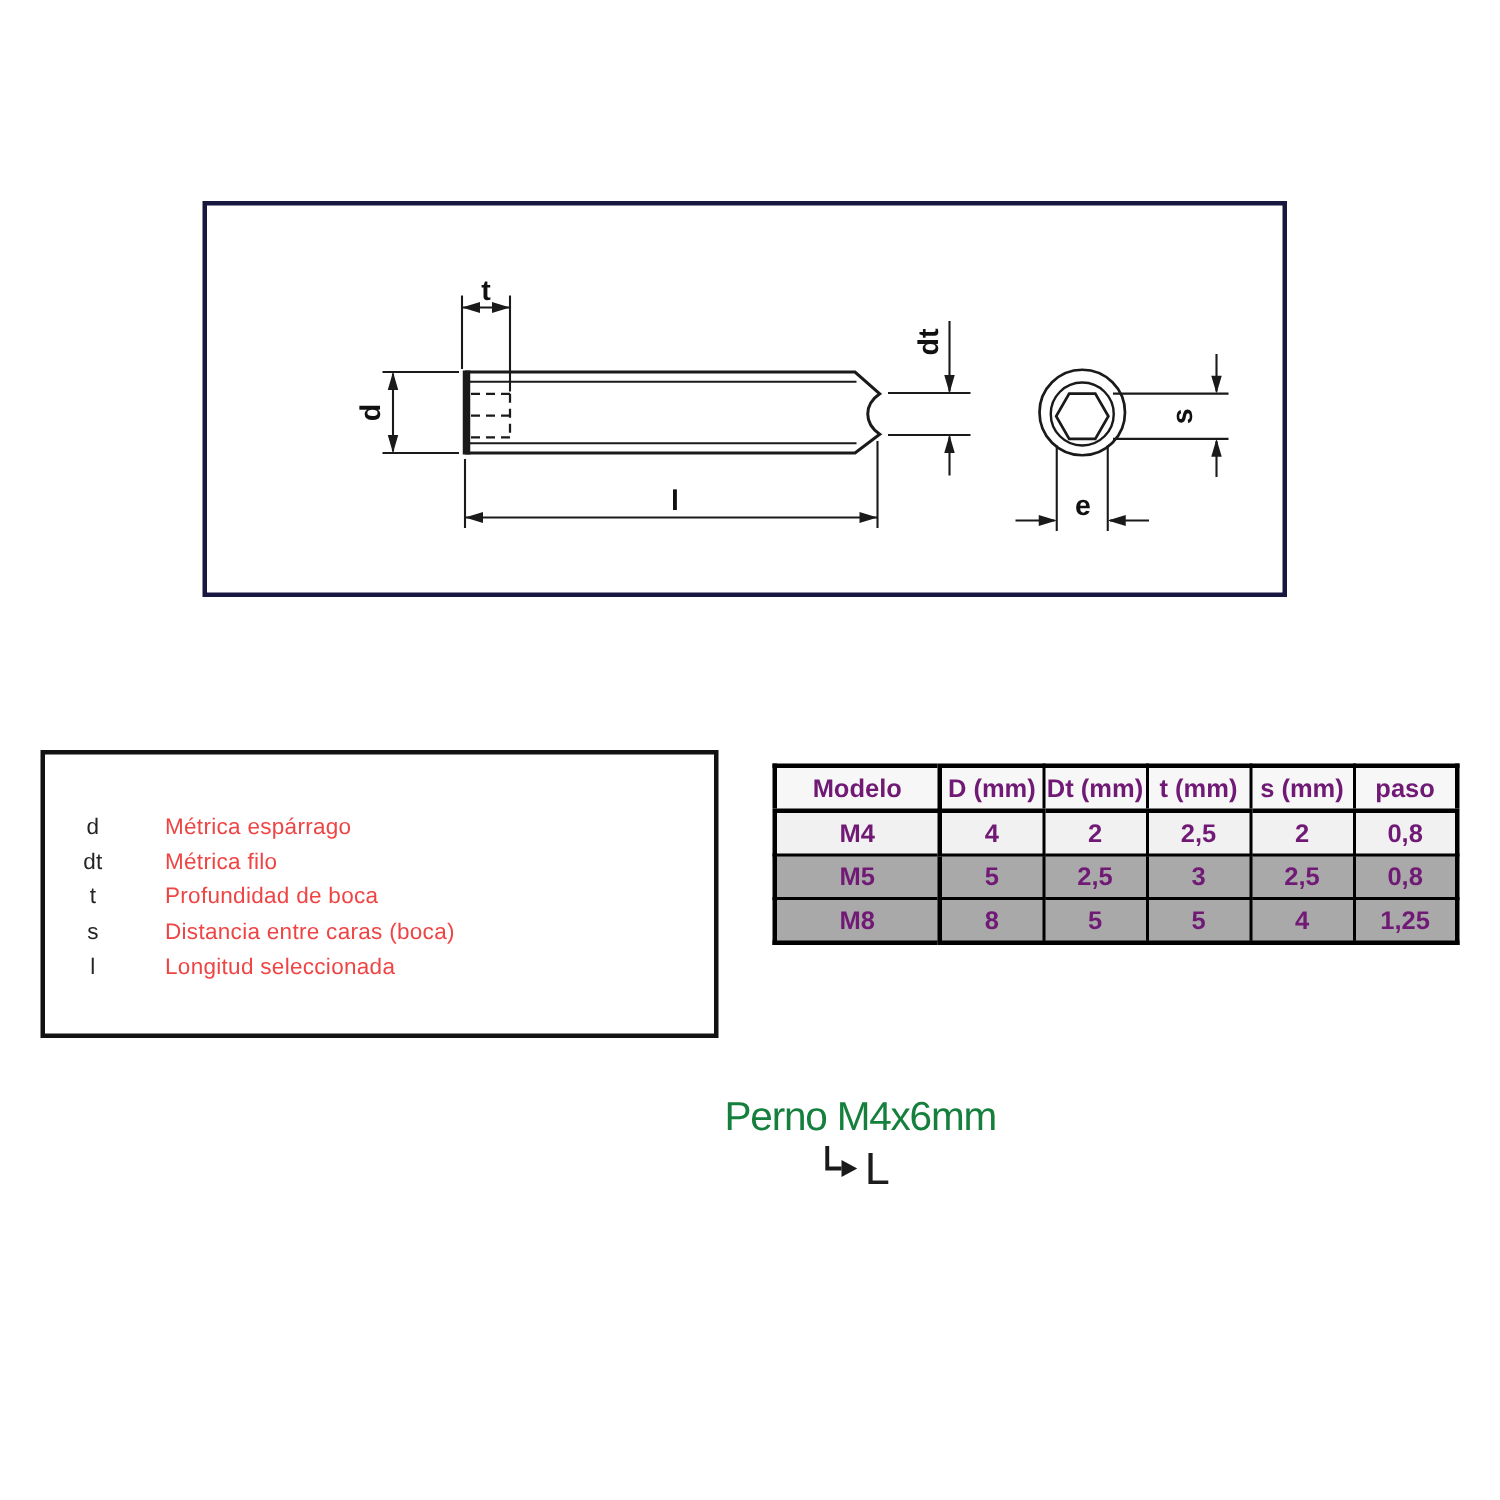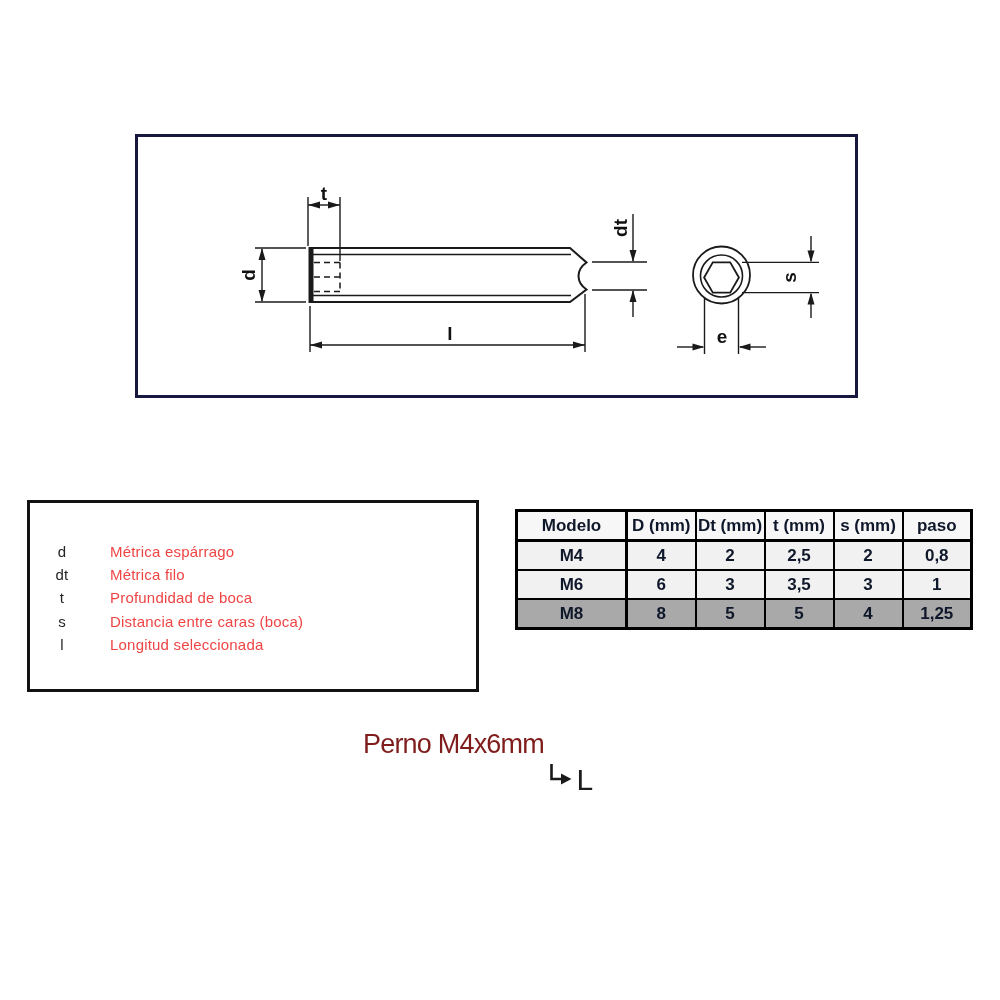--- a/index.html
+++ b/index.html
@@ -47,37 +47,37 @@
   }
   .spec-table col.col-model { width: 110px; }
   .spec-table col.col-val   { width: 69px; }
   .spec-th, .spec-td {
     border: 2px solid #000000;
     height: 27px;
     text-align: center;
     vertical-align: middle;
     font-weight: bold;
     font-size: 17px;
-    color: #0f172a;
+    color: #701a75;
     padding: 0;
   }
   .spec-th { background: #f7f7f7; border-bottom-width: 3px; }
   .spec-th:first-child, .spec-td:first-child { border-right-width: 3px; }
   .spec-tr .spec-td { background: #f1f1f1; }
   .spec-tr.shaded .spec-td { background: #a9a9a9; }
 
   
   .caption {
     position: absolute;
     left: 363px; top: 729px;
     width: 301px; height: 30px;
-    text-align: left;
+    text-align: right;
     font-size: 27px;
     letter-spacing: -0.8px;
-    color: #7f1d1d;
+    color: #15803d;
     white-space: nowrap;
   }
   .l-arrow-svg { position: absolute; left: 540px; top: 758px; }
 
   
   .dline   { stroke: #1a1a1a; stroke-width: 1.4; fill: none; }
   .outline { stroke: #1a1a1a; stroke-width: 2; fill: #ffffff; }
   .thin    { stroke: #1a1a1a; stroke-width: 1.4; fill: none; }
   .dashed  { stroke: #1a1a1a; stroke-width: 1.5; fill: none; stroke-dasharray: 6 4; }
   .arrow   { fill: #1a1a1a; stroke: none; }
@@ -215,27 +215,27 @@
     </thead>
     <tbody>
         <tr class="spec-tr">
           <td class="spec-td">M4</td>
           <td class="spec-td">4</td>
           <td class="spec-td">2</td>
           <td class="spec-td">2,5</td>
           <td class="spec-td">2</td>
           <td class="spec-td">0,8</td>
         </tr>
-        <tr class="spec-tr">
-          <td class="spec-td">M6</td>
-          <td class="spec-td">6</td>
+        <tr class="spec-tr shaded">
+          <td class="spec-td">M5</td>
+          <td class="spec-td">5</td>
+          <td class="spec-td">2,5</td>
           <td class="spec-td">3</td>
-          <td class="spec-td">3,5</td>
-          <td class="spec-td">3</td>
-          <td class="spec-td">1</td>
+          <td class="spec-td">2,5</td>
+          <td class="spec-td">0,8</td>
         </tr>
         <tr class="spec-tr shaded">
           <td class="spec-td">M8</td>
           <td class="spec-td">8</td>
           <td class="spec-td">5</td>
           <td class="spec-td">5</td>
           <td class="spec-td">4</td>
           <td class="spec-td">1,25</td>
         </tr>
       </tbody>

